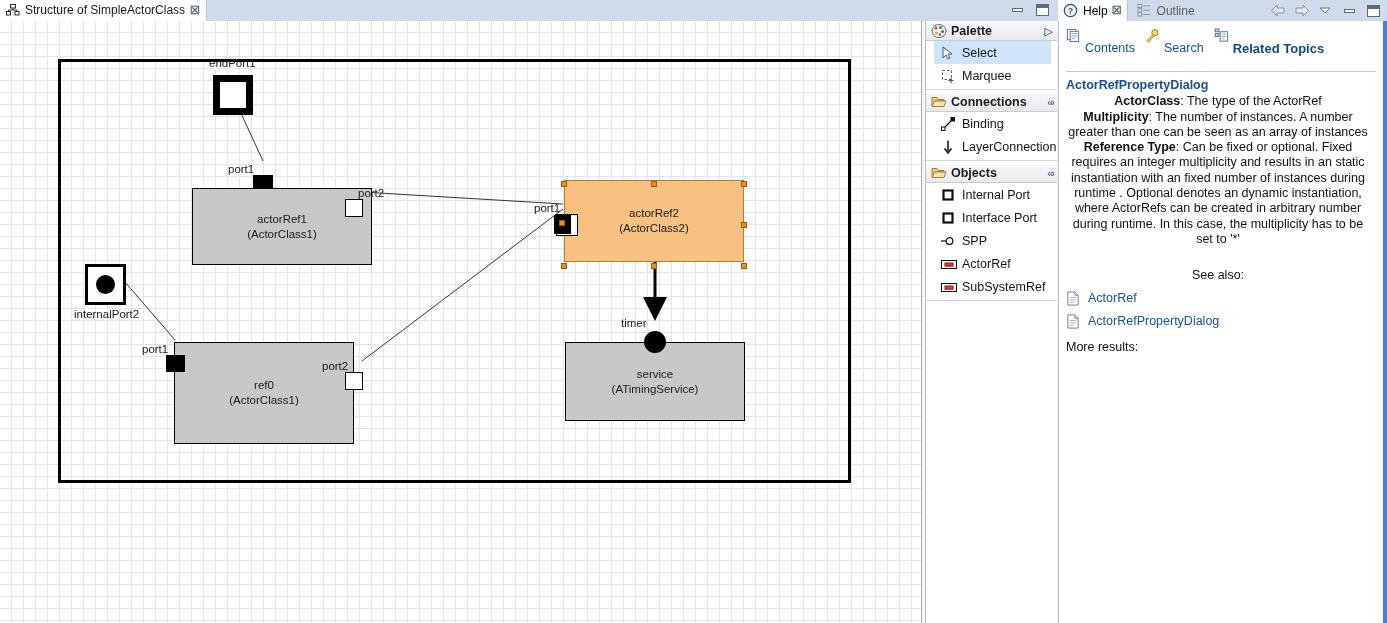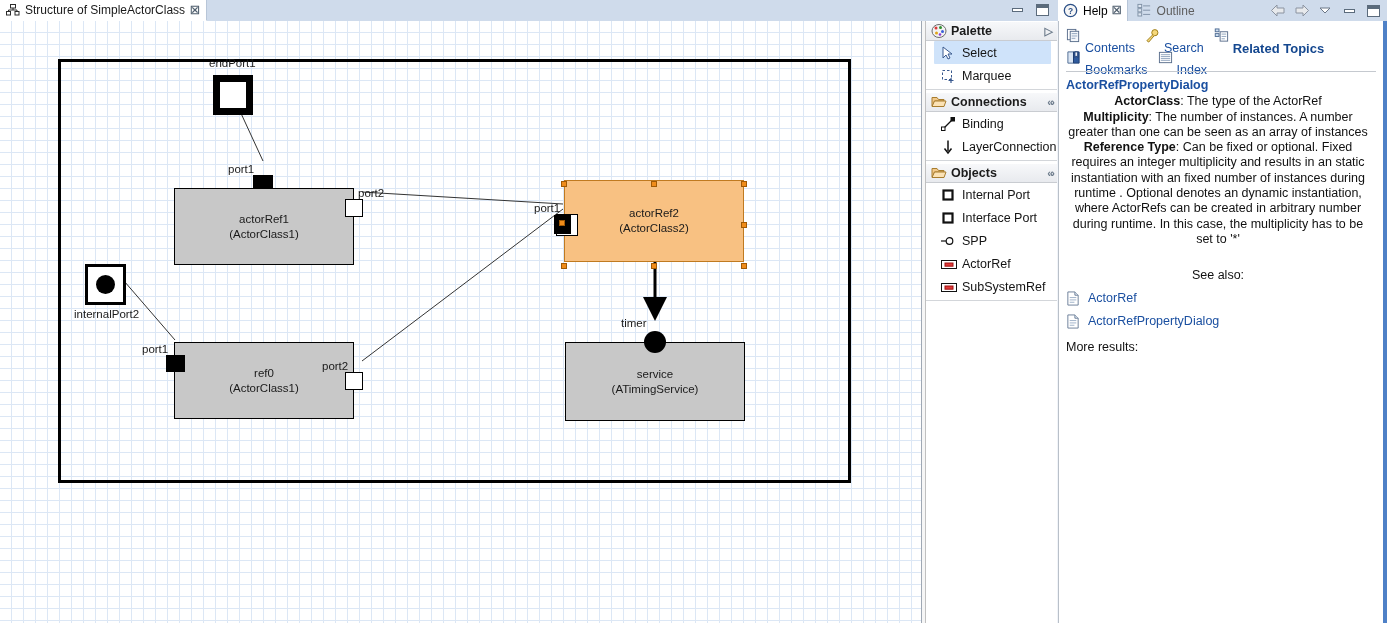--- a/index.html
+++ b/index.html
@@ -272,21 +272,21 @@
       </svg>
 
       <div class="actor-outer" style="left:58px; top:38px; width:793px; height:424px;"></div>
 
       <div class="dlabel" style="left:209px; top:36px;">endPort1</div>
       <div class="port-endport" style="left:213px; top:54px; width:40px; height:40px;"></div>
 
       <div class="port-internal" style="left:85px; top:243px; width:41px; height:41px;"></div>
       <div class="dlabel" style="left:74px; top:287px;">internalPort2</div>
 
-      <div class="node" style="left:174px; top:167px; width:180px; height:77px;">
+      <div class="node" style="left:192px; top:167px; width:180px; height:77px;">
         <span>actorRef1</span>
         <span>(ActorClass1)</span>
       </div>
       <div class="dlabel" style="left:228px; top:142px;">port1</div>
       <div class="port-black" style="left:253px; top:154px; width:20px; height:14px;"></div>
       <div class="dlabel" style="left:358px; top:166px;">port2</div>
       <div class="port-white" style="left:345px; top:178px; width:18px; height:18px;"></div>
 
       <div class="node selected" style="left:564px; top:159px; width:180px; height:82px;">
         <span>actorRef2</span>
@@ -299,21 +299,21 @@
       <div class="handle" style="left:741px; top:201px;"></div>
       <div class="handle" style="left:741px; top:242px;"></div>
       <div class="handle" style="left:651px; top:242px;"></div>
       <div class="handle" style="left:561px; top:242px;"></div>
 
       <div class="dlabel" style="left:534px; top:181px;">port1</div>
       <div style="position:absolute; left:556px; top:193px; width:22px; height:22px; background:#fff; border:1.5px solid #000; box-sizing:border-box;"></div>
       <div style="position:absolute; left:554px; top:194px; width:17px; height:19px; background:#000;"></div>
       <div class="handle" style="left:559px; top:199px;"></div>
 
-      <div class="node" style="left:174px; top:321px; width:180px; height:77px;">
+      <div class="node" style="left:174px; top:321px; width:180px; height:102px;">
         <span>ref0</span>
         <span>(ActorClass1)</span>
       </div>
       <div class="dlabel" style="left:142px; top:322px;">port1</div>
       <div class="port-black" style="left:166px; top:334px; width:19px; height:17px;"></div>
       <div class="dlabel" style="left:322px; top:339px;">port2</div>
       <div class="port-white" style="left:345px; top:351px; width:18px; height:18px;"></div>
 
       <div class="node" style="left:565px; top:321px; width:180px; height:79px;">
         <span>service</span>
@@ -530,44 +530,20 @@
               <line x1="7.5" y1="6.5" x2="12.5" y2="6.5" stroke="#8fa3bd"></line>
               <line x1="7.5" y1="9" x2="12.5" y2="9" stroke="#8fa3bd"></line>
               <line x1="7.5" y1="11.5" x2="11" y2="11.5" stroke="#8fa3bd"></line>
               <rect x="0.8" y="1" width="4" height="3" fill="#cfe0f2" stroke="#4e6b92"></rect>
               <rect x="0.8" y="6" width="4" height="3" fill="#cfe0f2" stroke="#4e6b92"></rect>
             </svg>
           </span>
           <span class="t">Related Topics</span>
         </span>
       </div>
-      <div class="hl-row">
-        <span class="hl-item">
-          <span class="pal-icon">
-            <svg width="15" height="15" viewBox="0 0 16 16">
-              <path d="M2 2 L8 2 L8 14 L2 14 Z" fill="#dbe6f4" stroke="#4e6b92"></path>
-              <path d="M8 2 L14 2 L14 14 L8 14 Z" fill="#2f5a9c" stroke="#1d3c70"></path>
-              <path d="M9.5 2 L12.5 2 L12.5 8 L11 6.3 L9.5 8 Z" fill="#e8edf5" stroke="#1d3c70"></path>
-            </svg>
-          </span>
-          <span class="t">Bookmarks</span>
-        </span>
-        <span class="hl-item">
-          <span class="pal-icon">
-            <svg width="15" height="15" viewBox="0 0 16 16">
-              <rect x="1.5" y="2.5" width="13" height="11" fill="#fff" stroke="#5a6e8c"></rect>
-              <line x1="3" y1="5" x2="13" y2="5" stroke="#8fa3bd"></line>
-              <line x1="3" y1="7" x2="13" y2="7" stroke="#8fa3bd"></line>
-              <line x1="3" y1="9" x2="13" y2="9" stroke="#8fa3bd"></line>
-              <line x1="3" y1="11" x2="13" y2="11" stroke="#8fa3bd"></line>
-            </svg>
-          </span>
-          <span class="t">Index</span>
-        </span>
-      </div>
     </div>
 
     <div id="help-divider"></div>
 
     <div id="help-content">
       <div id="help-title">ActorRefPropertyDialog</div>
 
       <p class="hp-para">
         <b>ActorClass</b><span>: The type of the ActorRef</span>
       </p>

